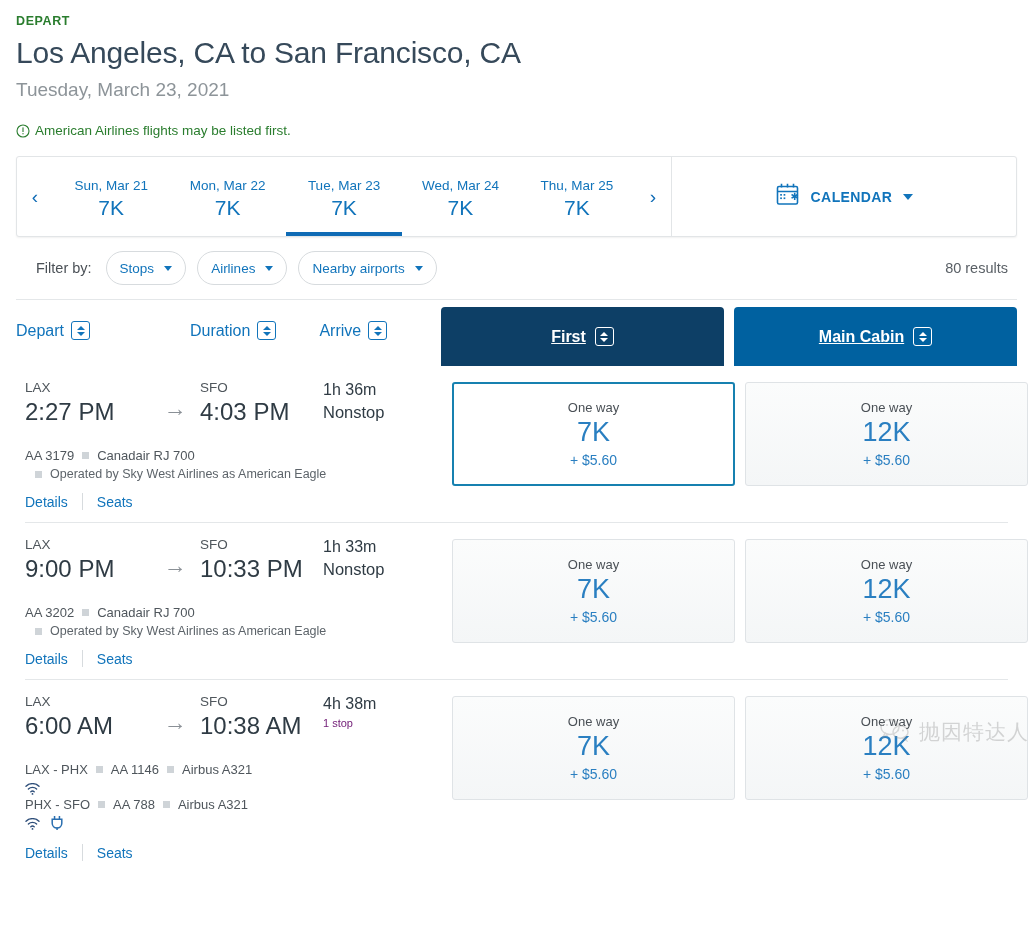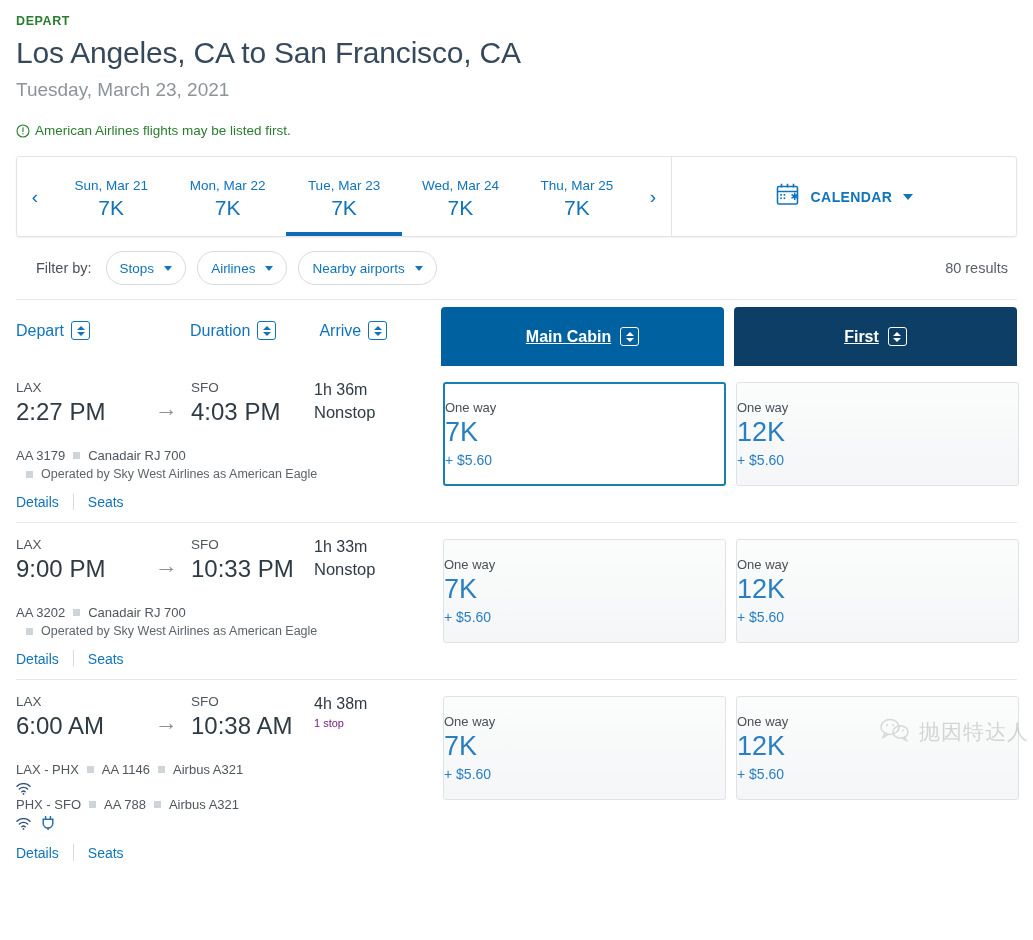--- a/index.html
+++ b/index.html
@@ -113,21 +113,21 @@
     width:283px; height:59px; border-radius:4px 4px 0 0;
     display:flex; align-items:center; justify-content:center; gap:9px; cursor:pointer;
   }
   .cabin-tab .t-label {
     color:#fff; font-size:16px; font-weight:bold; text-decoration:underline;
   }
   .tab-main { background:#0061a0; }
   .tab-first{ background:#0d3f66; }
 
   
-  .rows { margin:0 16px; }
+  .rows { margin:0 25px; }
   .flight-row {
     display:flex; border-bottom:1px solid #e4e7e9; padding:14px 0 12px 0;
     position:relative;
   }
   .flight-row:last-child { border-bottom:none; }
   .fl-left { width:427px; flex:0 0 427px; }
   .times { display:flex; align-items:flex-start; }
   .tblock { }
   .tblock .apt { color:#4f565c; font-size:13.5px; }
   .tblock .tm  { color:#2f3b44; font-size:24px; margin-top:3px; font-weight:400; }
@@ -158,21 +158,21 @@
   .links { display:flex; align-items:center; gap:0; margin-top:12px; }
   .links a {
     color:#1174bb; font-size:14px; text-decoration:none; cursor:pointer;
   }
   .lsep { width:1px; height:17px; background:#d7dbde; margin:0 14px; }
 
   
   .fl-right { display:flex; gap:10px; padding-top:2px; }
   .pcard {
     width:283px; height:104px; border-radius:3px;
-    display:flex; flex-direction:column; justify-content:center;
+    display:flex; flex-direction:column; align-items:center; justify-content:center;
     cursor:pointer;
     background:linear-gradient(180deg,#fbfcfc 0%,#f4f6f7 100%);
     border:1px solid #dfe3e6;
   }
   .pcard.selected {
     background:#fff; border:2px solid #1681b0;
   }
   .pcard .pw { color:#4a5056; font-size:13px; }
   .pcard .pv { color:#2a7fc1; font-size:27px; margin-top:2px; font-weight:400;}
   .pcard .pt { color:#2a7fc1; font-size:14px; margin-top:4px; }
@@ -293,29 +293,29 @@
         </span>
     </div>
     <div class="sort-col c-arrive">
       <span>Arrive</span>
       <span class="sort-icon">
           <i class="up"></i>
           <i class="dn"></i>
         </span>
     </div>
     <div class="cabin-tabs" id="cabin-list">
-        <div class="cabin-tab tab-main" style="background: rgb(0, 97, 160);">
-          <span class="t-label">Main Cabin</span>
+        <div class="cabin-tab tab-first" style="background: rgb(13, 63, 102);">
+          <span class="t-label">First</span>
           <span class="sort-icon light">
             <i class="up"></i>
             <i class="dn"></i>
           </span>
         </div>
-        <div class="cabin-tab tab-first" style="background: rgb(13, 63, 102);">
-          <span class="t-label">First</span>
+        <div class="cabin-tab tab-main" style="background: rgb(0, 97, 160);">
+          <span class="t-label">Main Cabin</span>
           <span class="sort-icon light">
             <i class="up"></i>
             <i class="dn"></i>
           </span>
         </div>
       </div>
   </div>
 
   <div class="rows" id="rows">
       <div class="flight-row">

